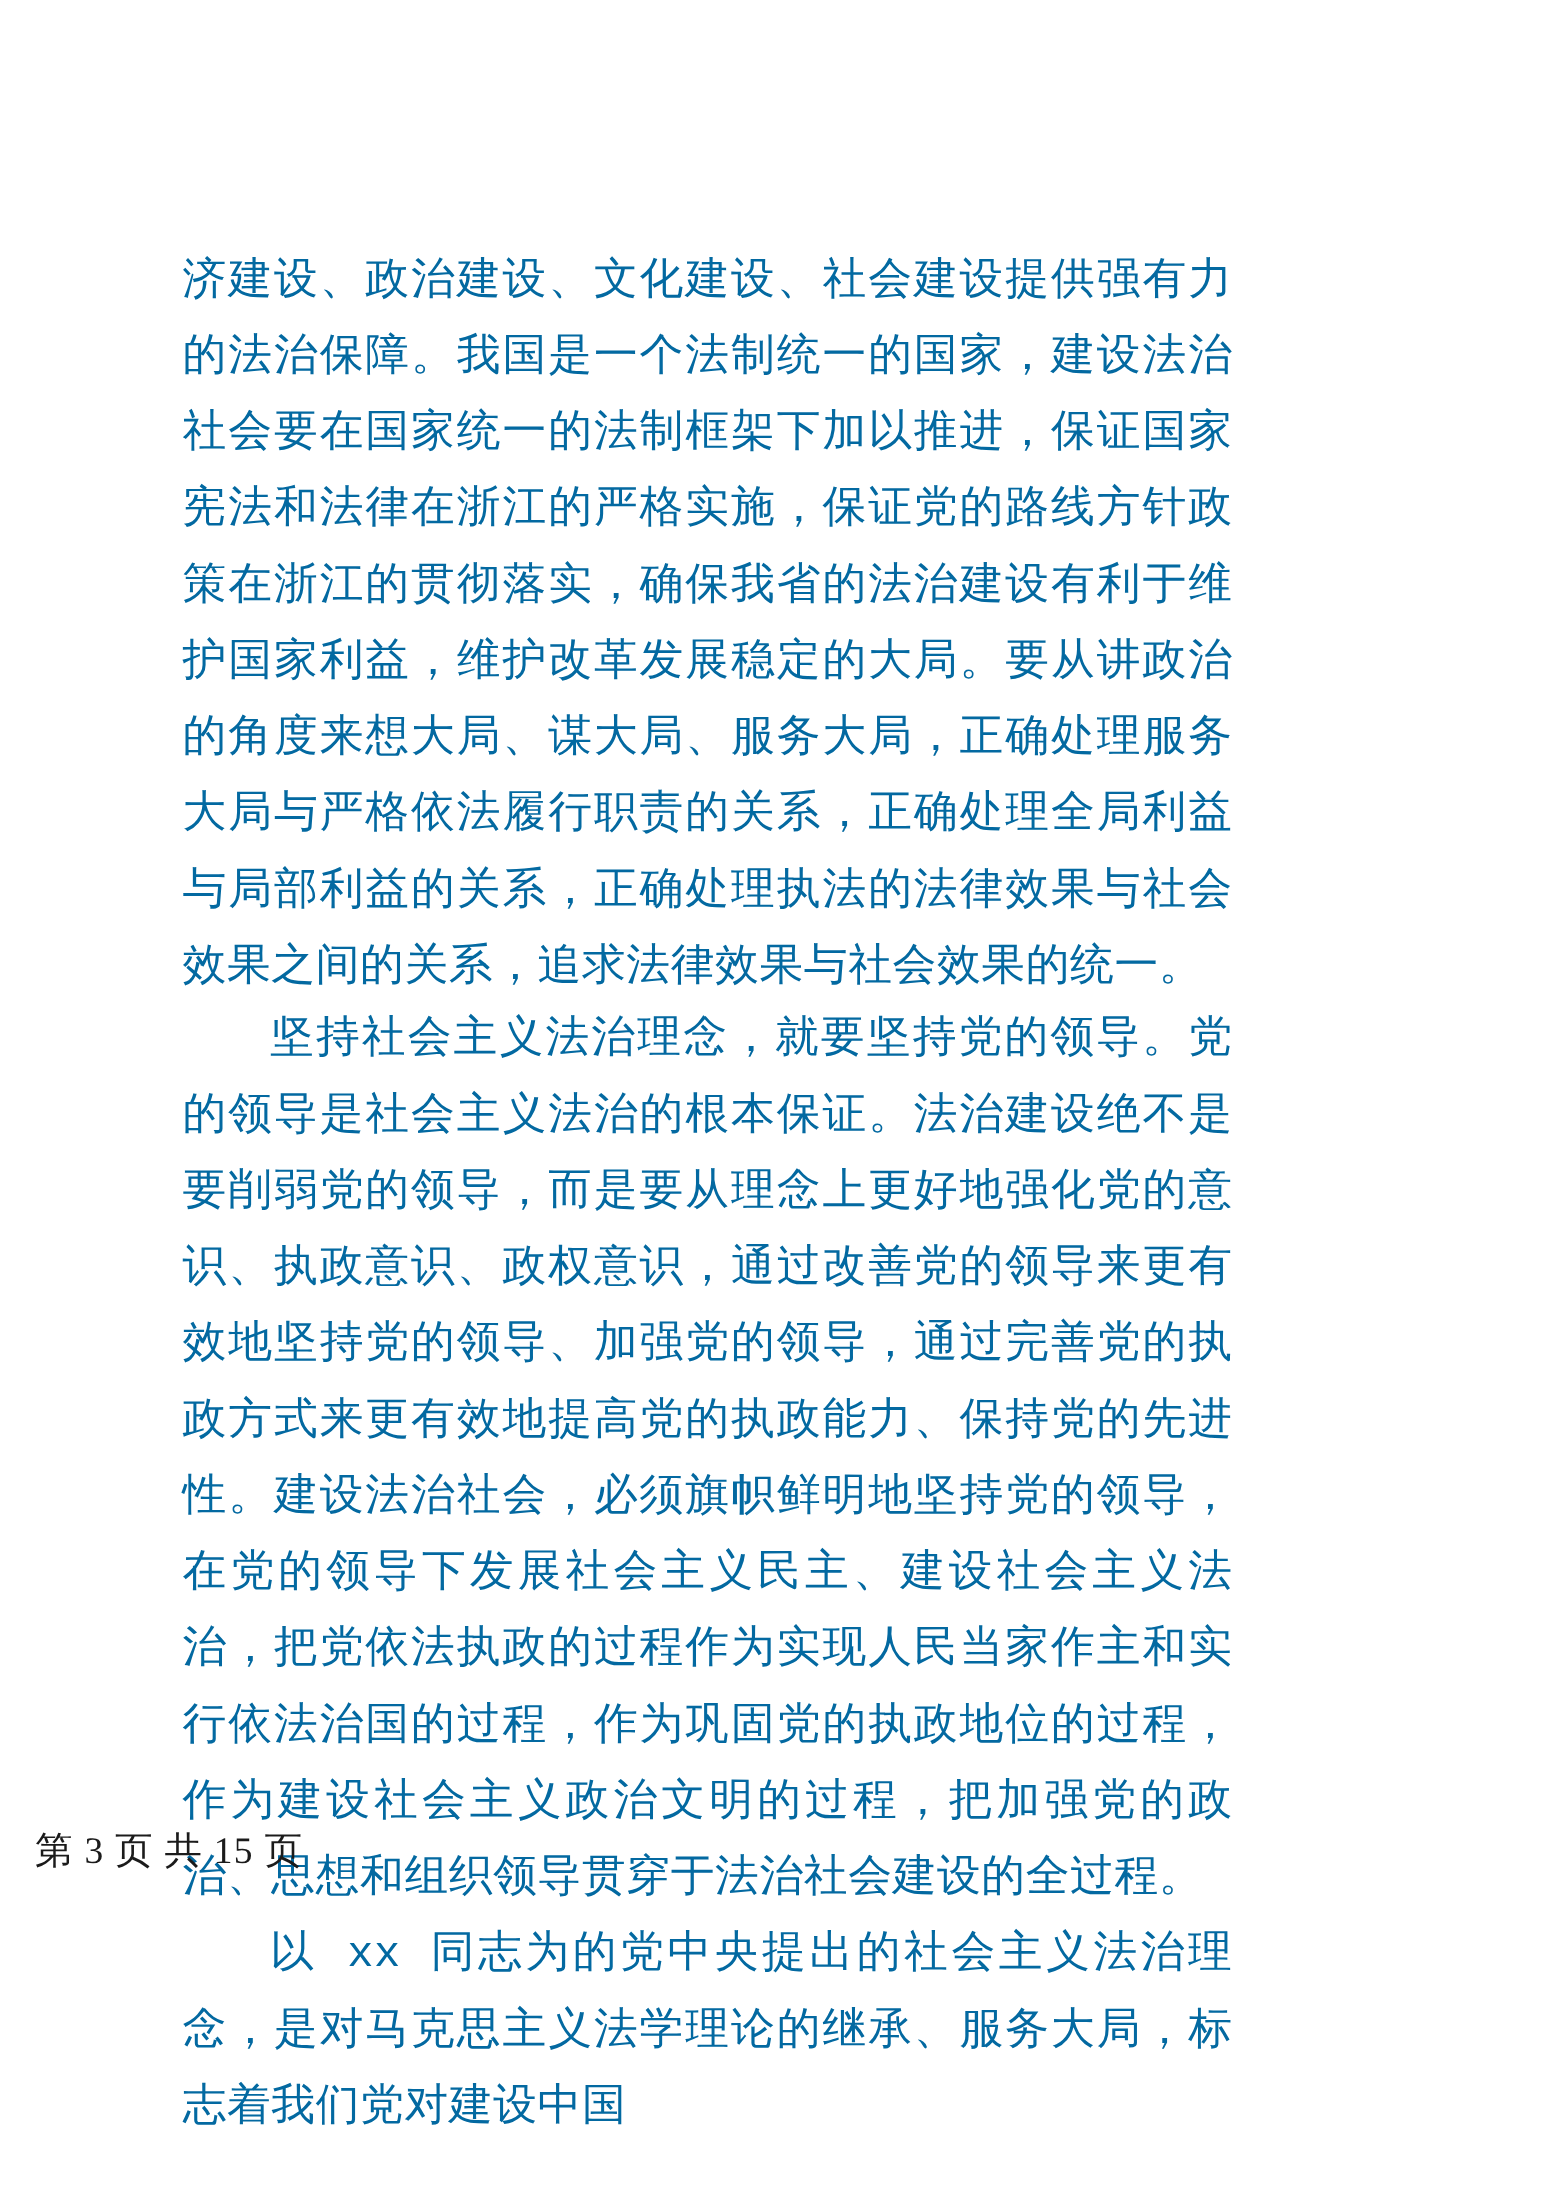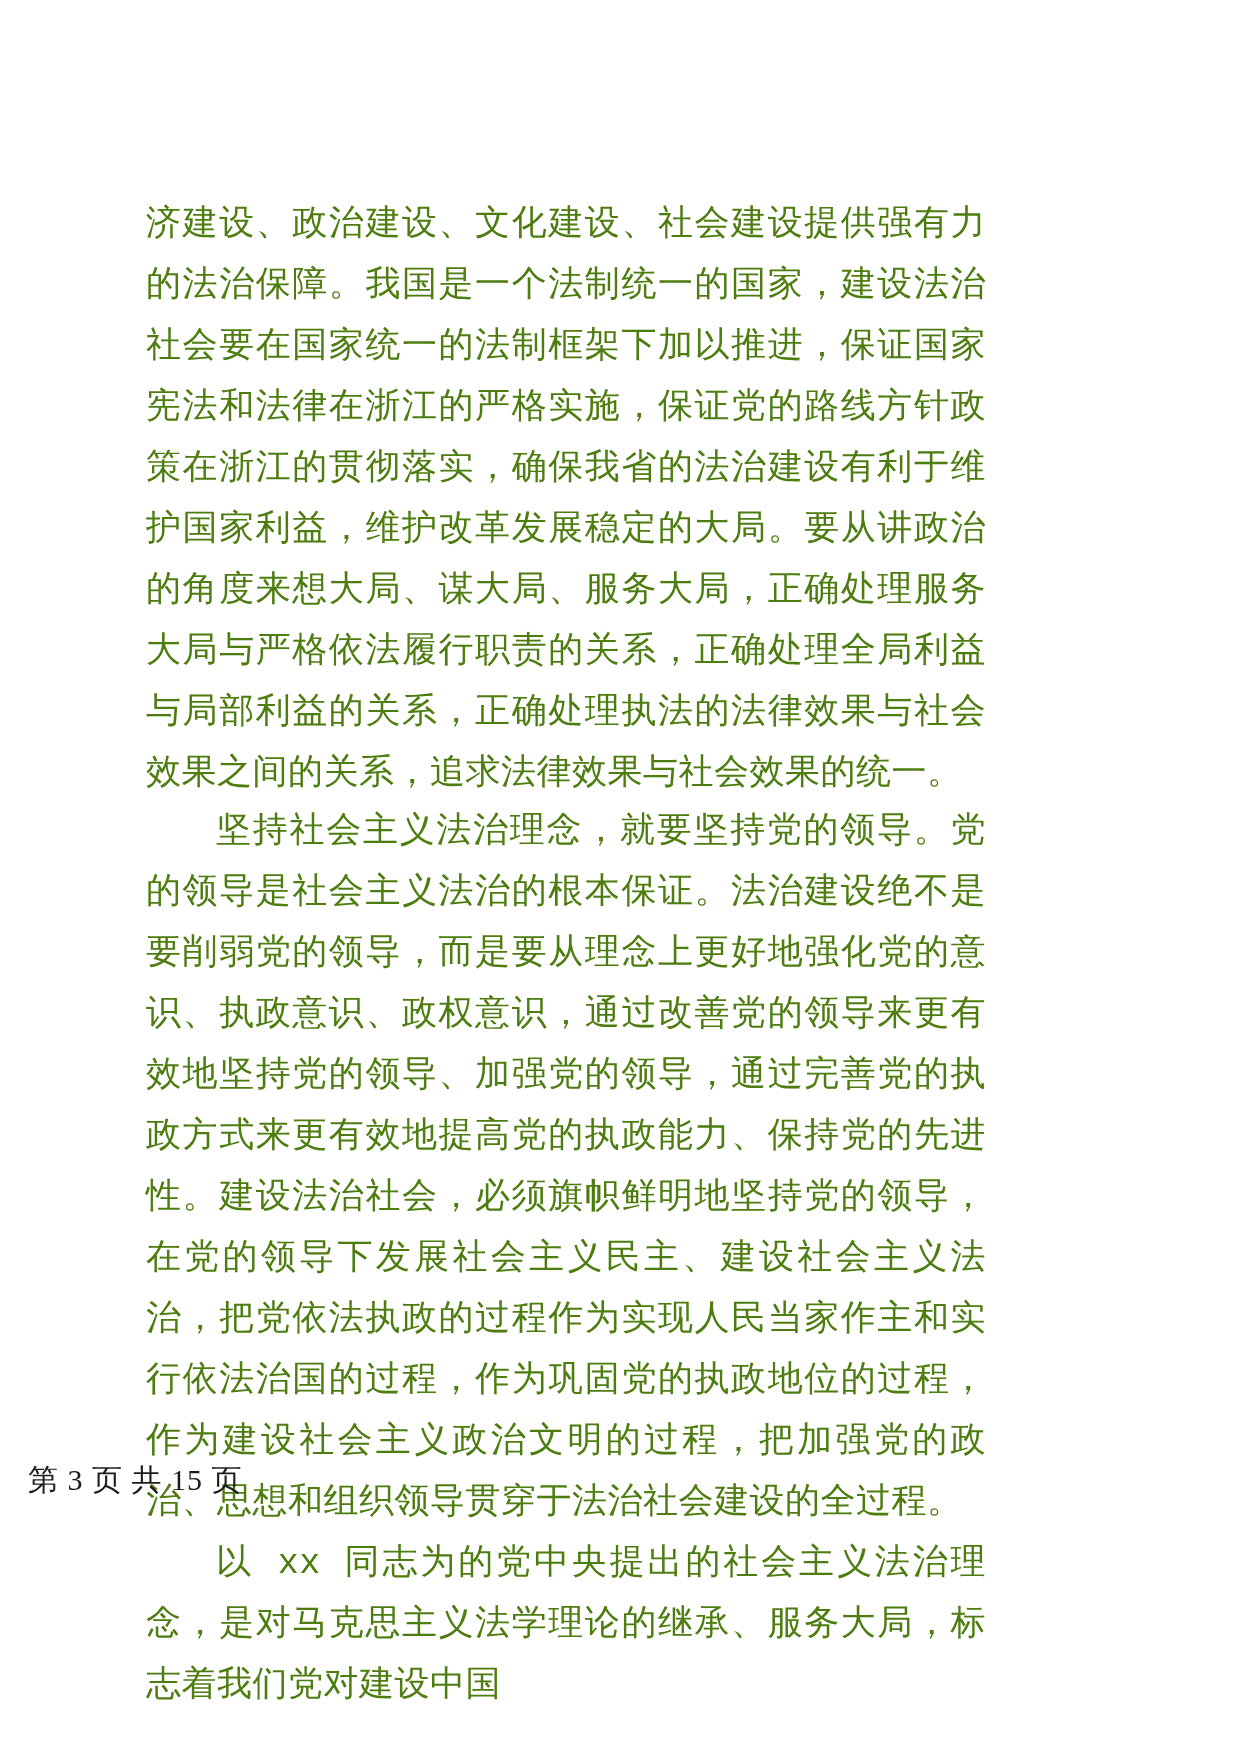--- a/index.html
+++ b/index.html
@@ -19,21 +19,21 @@
   .content {
     position: absolute;
     left: 146px;
     top: 192px;
     width: 840px;
   }
   .para {
     margin: 0;
     font-size: 35px;
     line-height: 61px;
-    color: #4d7c0f;
+    color: #0369a1;
     text-align: justify;
     text-justify: inter-ideograph;
     letter-spacing: 0.5px;
     font-family: "Liberation Serif", "DejaVu Serif", serif;
   }
   .para + .para {
     margin-top: 0px;
     font-family: Liberation Mono, monospace;
   }
   .indent {

